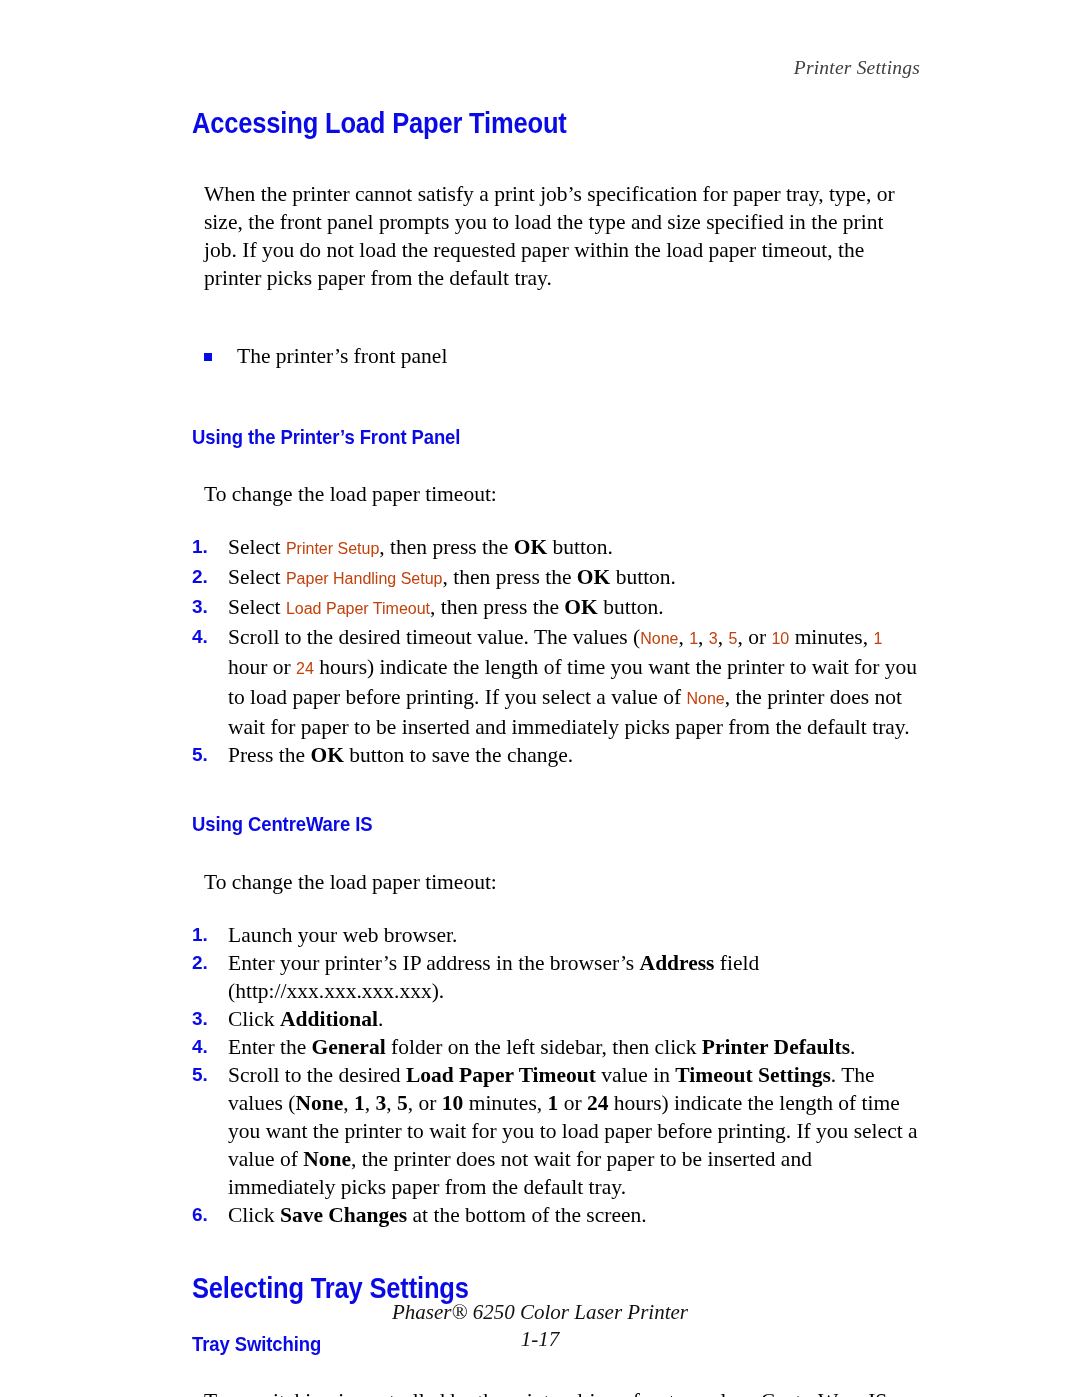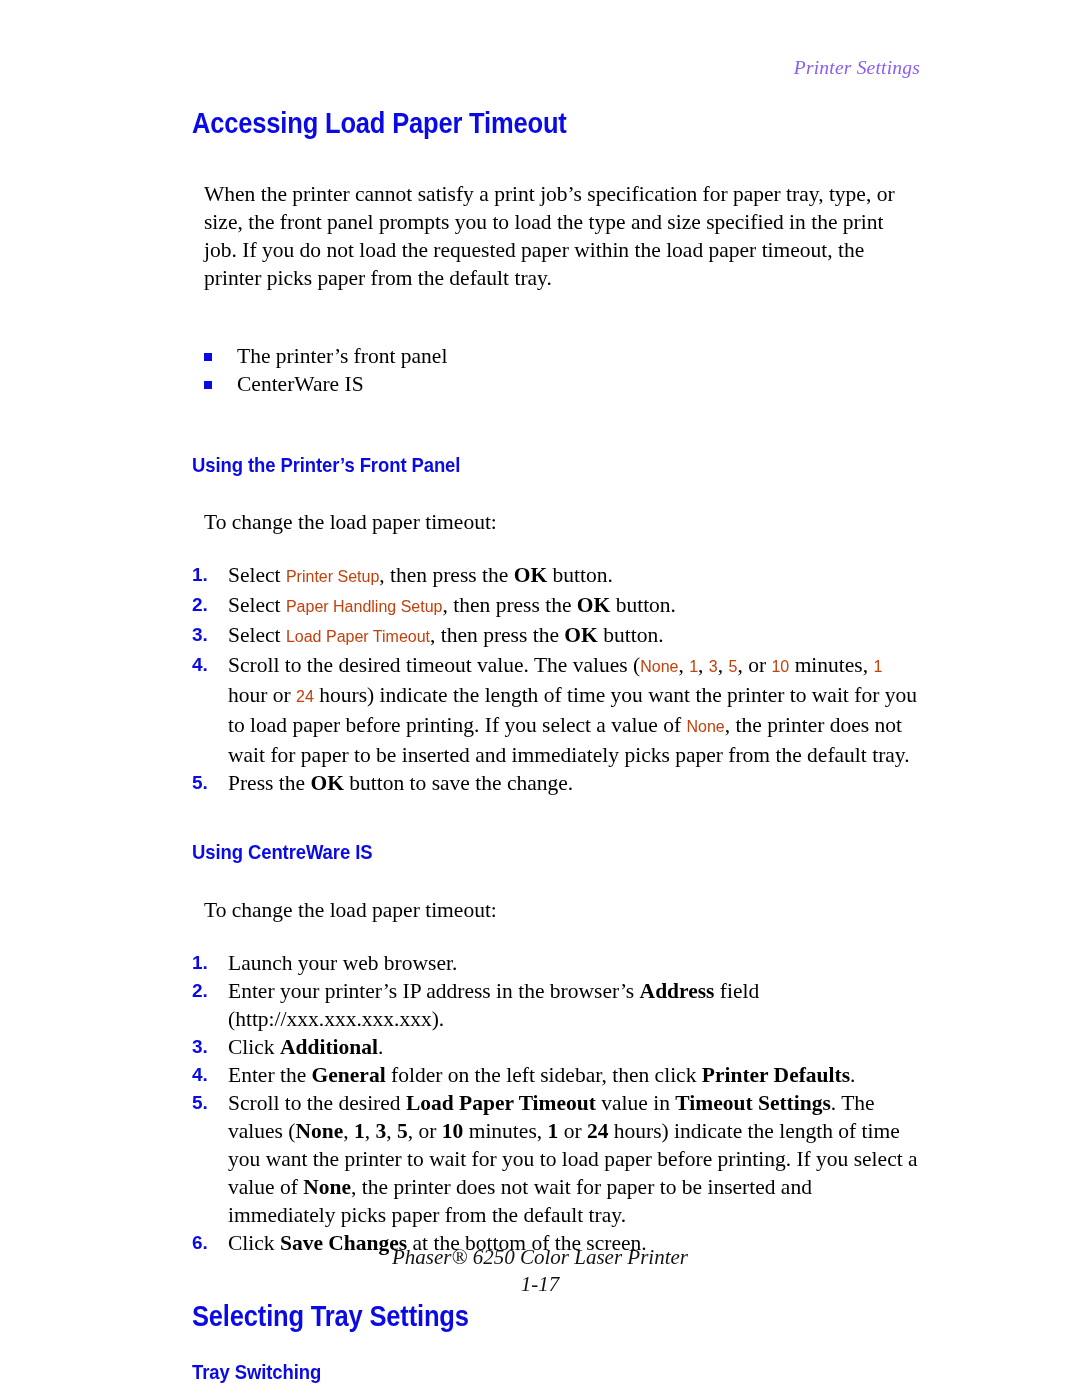--- a/index.html
+++ b/index.html
@@ -20,21 +20,21 @@
   
   .running-header {
     position: absolute;
     left: 192px;
     top: 57px;
     width: 728px;
     text-align: right;
     font-style: italic;
     font-size: 19.5px;
     letter-spacing: 0.2px;
-    color: #8b5cf6;
+    color: #404040;
   }
 
   
   .content {
     position: absolute;
     left: 192px;
     top: 108px;
     width: 732px;
   }
 
@@ -122,21 +122,21 @@
   
   .gap-sm { height: 13px; }
   .gap-md { height: 20px; }
   .gap-lg { height: 30px; }
   .gap-xl { height: 44px; }
 
   
   .footer {
     position: absolute;
     left: 0;
-    top: 1244px;
+    top: 1299px;
     width: 1080px;
     text-align: center;
     font-style: italic;
     font-size: 21px;
     line-height: 27px;
     color: #111111;
   }
 </style>
 </head>
 <body>
@@ -156,24 +156,20 @@
     <div class="gap-sm"></div>
 
 
     <div class="gap-sm"></div>
 
     <div class="bullets">
       <div class="bullet-item">
         <span class="bullet-mark"></span>
         <span>The printer’s front panel</span>
       </div>
-      <div class="bullet-item">
-        <span class="bullet-mark"></span>
-        <span>CenterWare IS</span>
-      </div>
     </div>
 
     <div class="gap-xl"></div>
 
     <div class="h2">Using the Printer’s Front Panel</div>
 
     <div class="gap-md"></div>
 
     <p class="p">To change the load paper timeout:</p>
 

